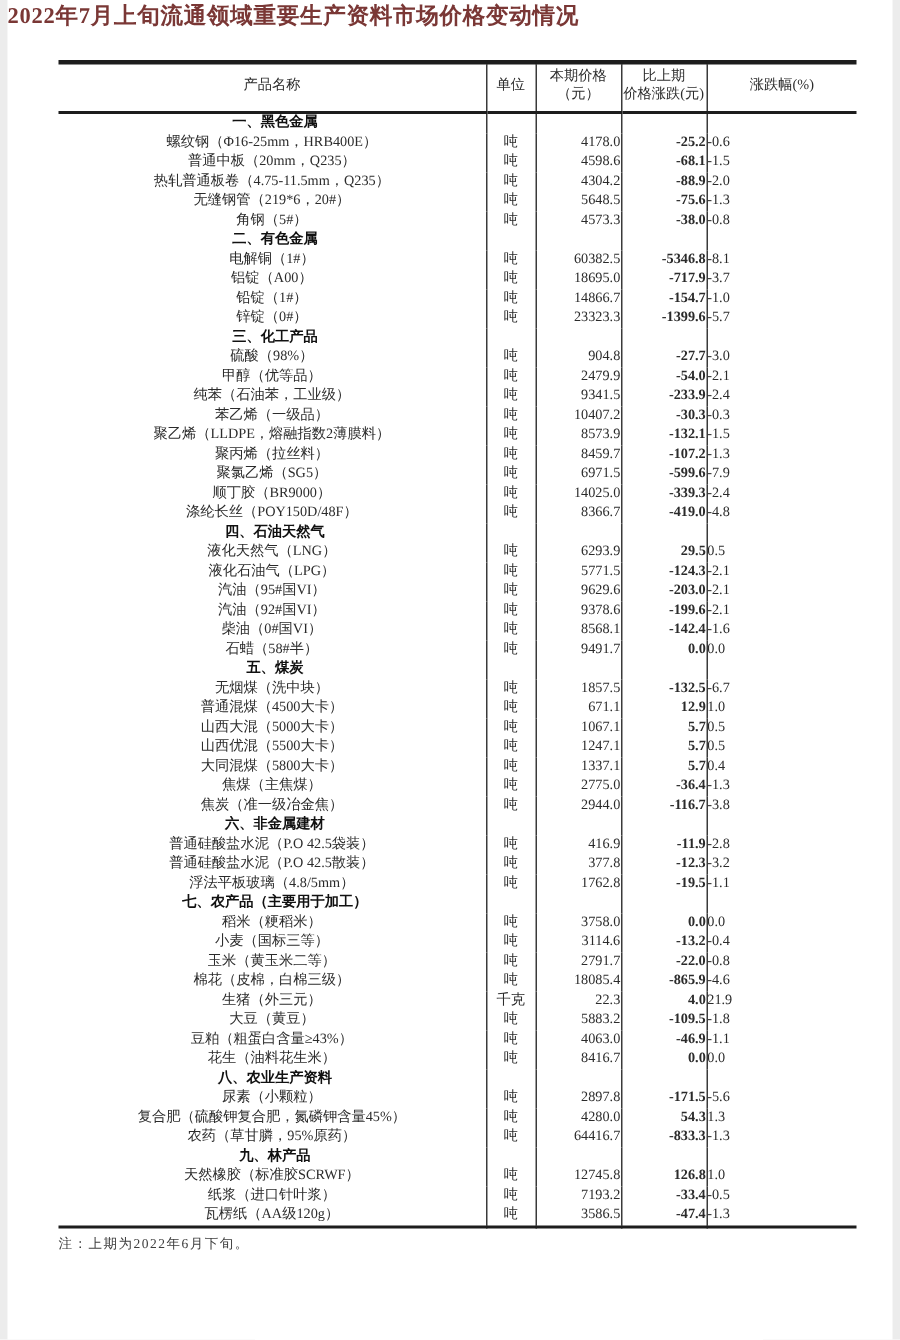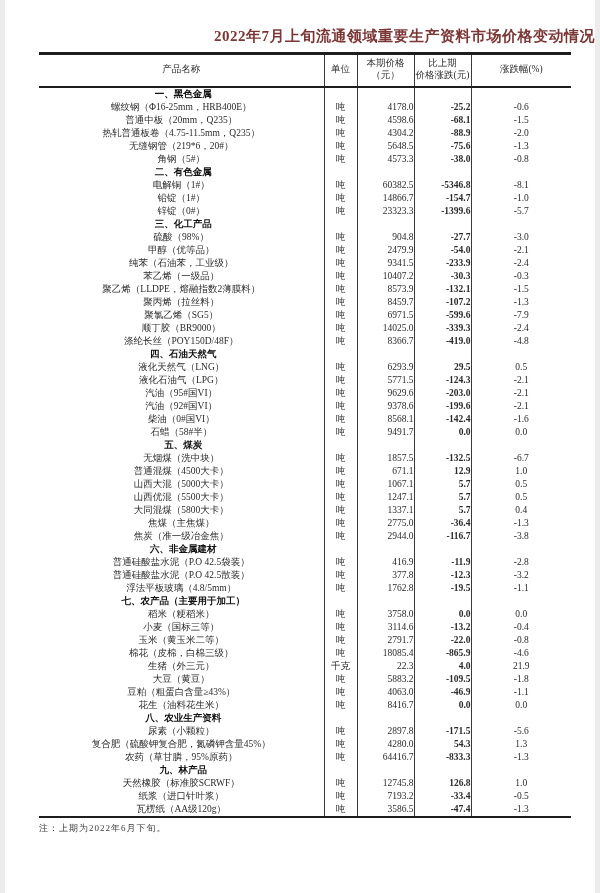--- a/index.html
+++ b/index.html
@@ -11,31 +11,31 @@
   }
   .page {
     width:590px; height:893px;
     margin:0 auto;
     background:#ffffff;
     position:relative;
     overflow:hidden;
   }
   .doc-title {
     margin:0;
-    padding-top:27px;
-    text-align:right;
+    padding-top:1px;
+    text-align:left;
     font-size:15px;
     font-weight:bold;
     letter-spacing:0.5px;
   }
   .price-table {
     border-collapse:collapse;
     table-layout:fixed;
     margin-left:34px;
-    margin-top:6px;
+    margin-top:20px;
     width:532px;
     border-top:3px solid #1d1d1d;
     border-bottom:2px solid #1d1d1d;
     color:#2b2b2b;
   }
   .price-table col.w-name  { width:285px; }
   .price-table col.w-unit  { width:33px; }
   .price-table col.w-price { width:57px; }
   .price-table col.w-change{ width:57px; }
   .price-table col.w-pct   { width:100px; }
@@ -56,21 +56,21 @@
     line-height:13px;
     padding:0;
     white-space:nowrap;
     overflow:hidden;
   }
   td.c-name  { text-align:center; padding-left:50px; }
   td.c-name.sec { padding-left:4px; font-weight:bold; color:#111; }
   td.c-unit  { text-align:center; }
   td.c-price { text-align:right; padding-right:4px; }
   td.c-change{ text-align:right; padding-right:4px;font-weight:bold; }
-  td.c-pct   { text-align:center; }
+  td.c-pct   { }
   .foot-note {
     margin-left:34px;
     margin-top:4px;
     font-size:9px;
     color:#3c3c3c;
     letter-spacing:1px;
   }
 </style>
 </head>
 <body>
@@ -153,20 +153,27 @@
           <td class="c-pct"></td>
         </tr>
         <tr>
           <td class="c-name v">电解铜（1#）</td>
           <td class="c-unit v">吨</td>
           <td class="c-price v">60382.5</td>
           <td class="c-change v">-5346.8</td>
           <td class="c-pct">-8.1</td>
         </tr>
         <tr>
+          <td class="c-name v">铝锭（A00）</td>
+          <td class="c-unit v">吨</td>
+          <td class="c-price v">18695.0</td>
+          <td class="c-change v">-717.9</td>
+          <td class="c-pct">-3.7</td>
+        </tr>
+        <tr>
           <td class="c-name v">铅锭（1#）</td>
           <td class="c-unit v">吨</td>
           <td class="c-price v">14866.7</td>
           <td class="c-change v">-154.7</td>
           <td class="c-pct">-1.0</td>
         </tr>
         <tr>
           <td class="c-name v">锌锭（0#）</td>
           <td class="c-unit v">吨</td>
           <td class="c-price v">23323.3</td>

